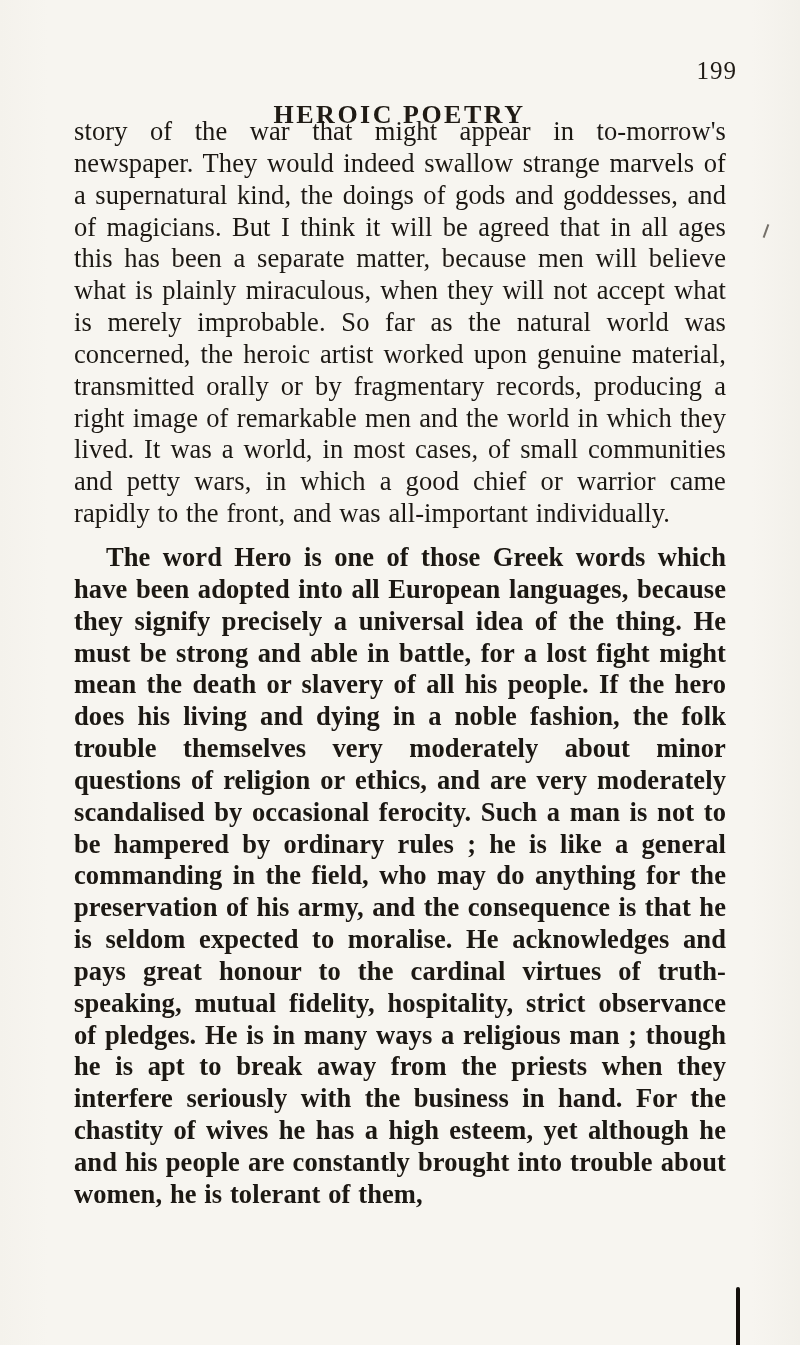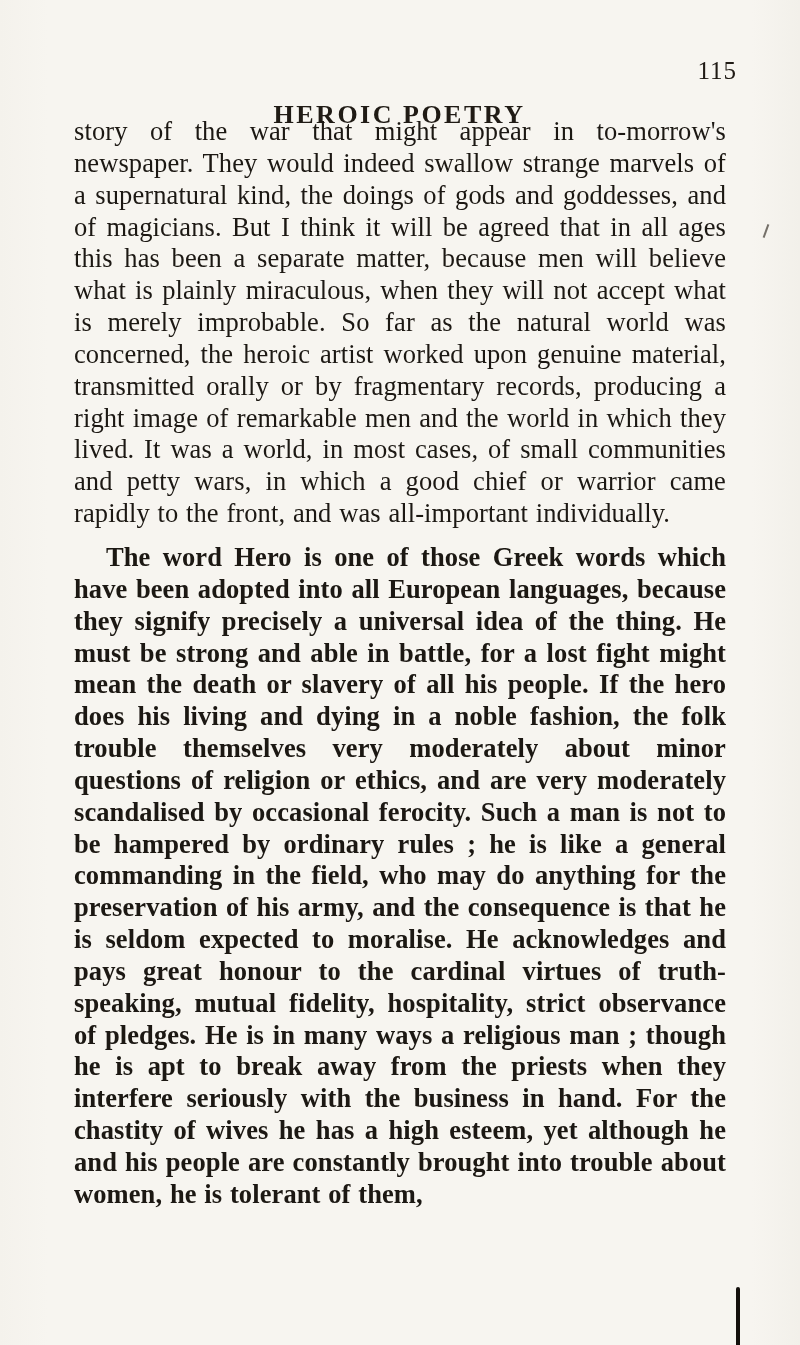--- a/index.html
+++ b/index.html
@@ -85,21 +85,21 @@
     border-radius: 2px 2px 0 0;
   }
 </style>
 </head>
 <body>
 
 <div class="book-page">
 
   <div class="page-header">
     <span class="running-title">HEROIC POETRY</span>
-    <span class="page-number">115</span>
+    <span class="page-number">199</span>
   </div>
 
   <div class="page-body">
     <p class="para no-indent">story of the war that might appear in to-morrow's newspaper. They would indeed swallow strange marvels of a supernatural kind, the doings of gods and goddesses, and of magicians. But I think it will be agreed that in all ages this has been a separate matter, because men will believe what is plainly miraculous, when they will not accept what is merely improbable. So far as the natural world was concerned, the heroic artist worked upon genuine material, transmitted orally or by fragmentary records, producing a right image of remarkable men and the world in which they lived. It was a world, in most cases, of small communities and petty wars, in which a good chief or warrior came rapidly to the front, and was all-important individually.</p>
     <p class="para indent">The word Hero is one of those Greek words which have been adopted into all European languages, because they signify precisely a universal idea of the thing. He must be strong and able in battle, for a lost fight might mean the death or slavery of all his people. If the hero does his living and dying in a noble fashion, the folk trouble themselves very moderately about minor questions of religion or ethics, and are very moderately scandalised by occasional ferocity. Such a man is not to be hampered by ordinary rules ; he is like a general commanding in the field, who may do anything for the preservation of his army, and the consequence is that he is seldom expected to moralise. He acknowledges and pays great honour to the cardinal virtues of truth-speaking, mutual fidelity, hospitality, strict observance of pledges. He is in many ways a religious man ; though he is apt to break away from the priests when they interfere seriously with the business in hand. For the chastity of wives he has a high esteem, yet although he and his people are constantly brought into trouble about women, he is tolerant of them,</p>
   </div>
 
   <div class="artifact-tick"></div>
   <div class="artifact-edge"></div>
 

